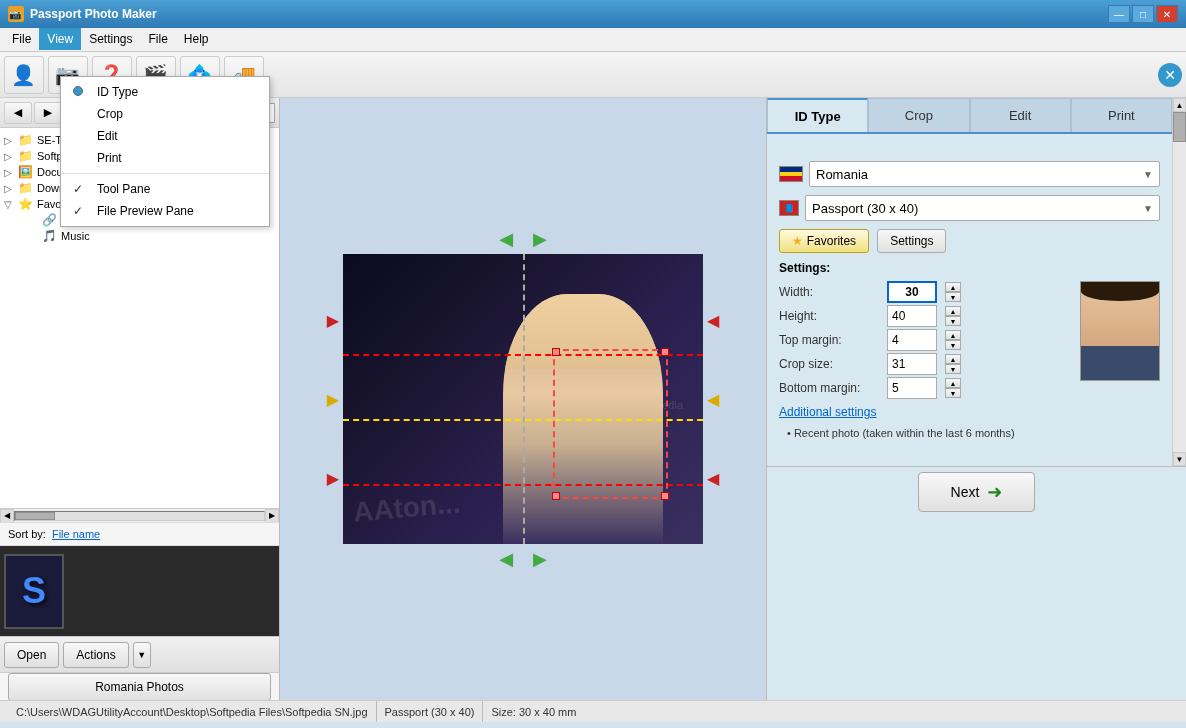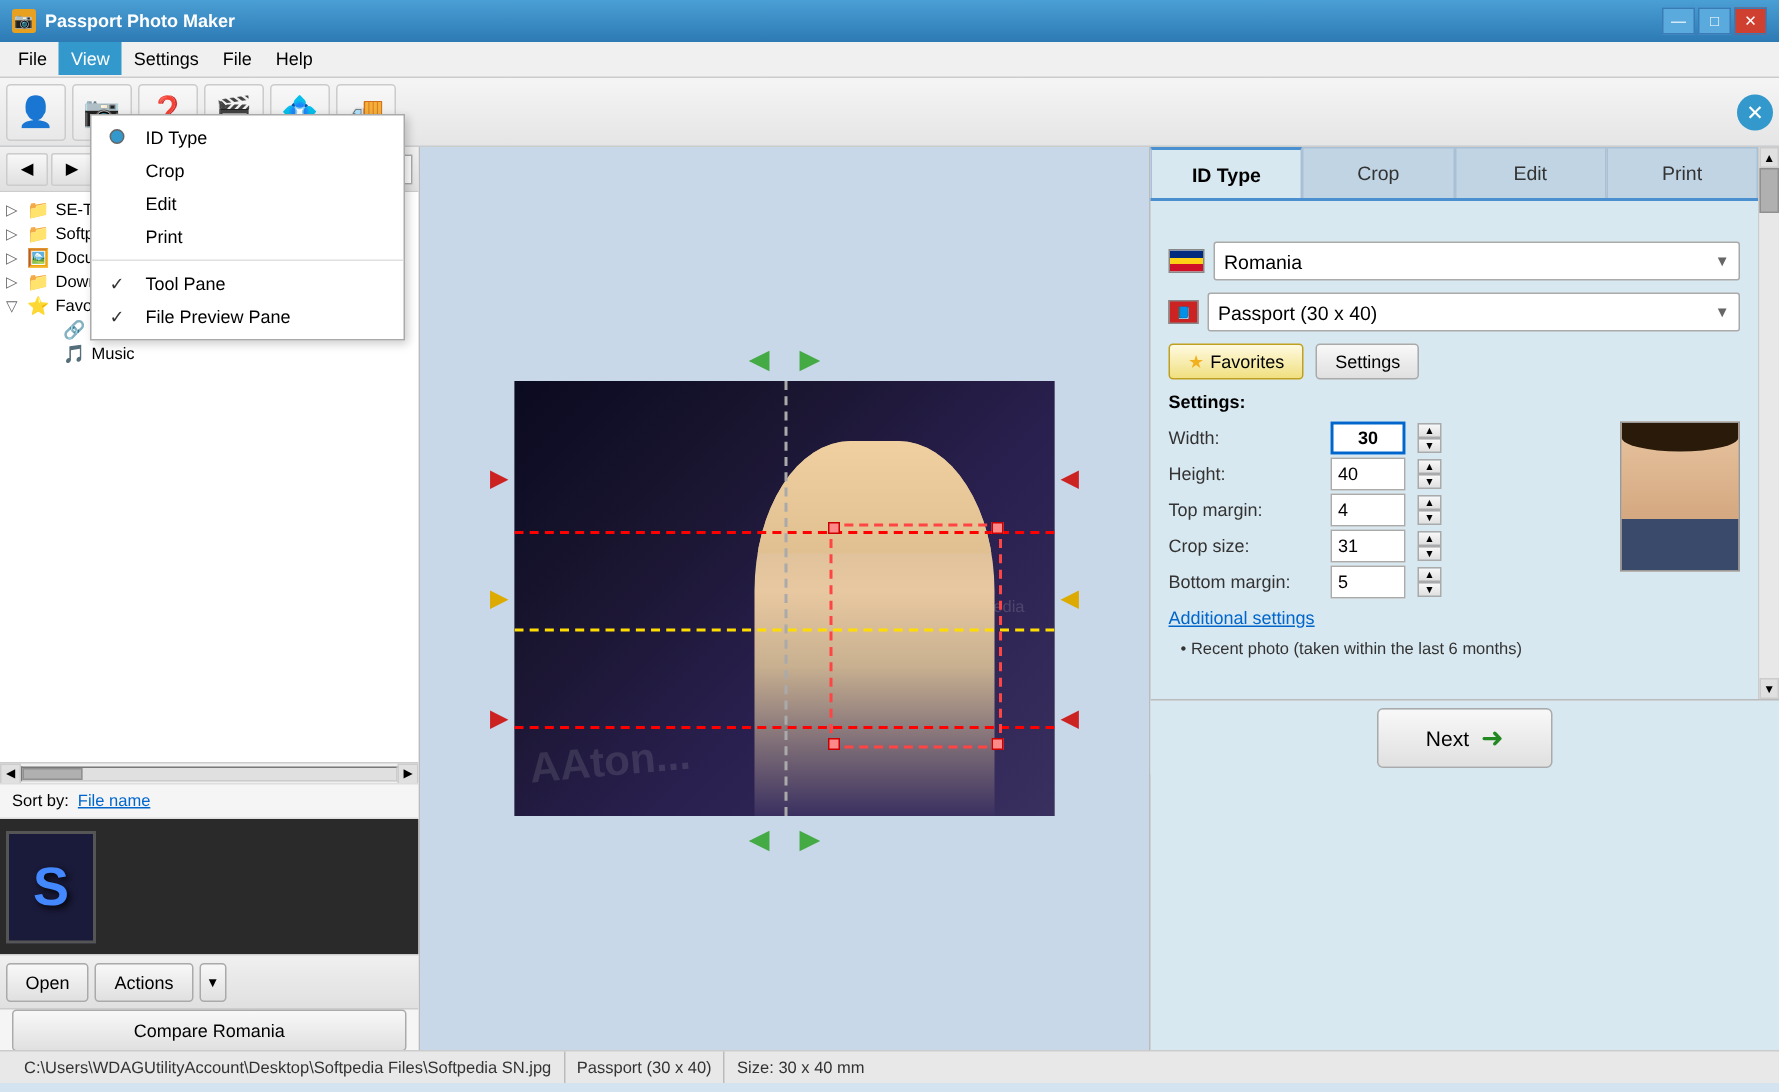--- a/index.html
+++ b/index.html
@@ -556,21 +556,21 @@
       </div>
       <div style="width: 196px; height: 75px; background: #2a2a2a;"></div>
     </div>
     <div style="display:flex; flex-direction: column;">
       <div class="bottom-bar-left">
         <button class="action-btn">Open</button>
         <button class="action-btn">Actions</button>
         <div class="dropdown-arrow-btn">▼</div>
       </div>
       <div class="compare-row">
-        <button class="compare-btn">Compare Romania</button>
+        <button class="compare-btn">Romania Photos</button>
       </div>
     </div>
   </div>
 
   <div class="center-area">
     <div style="position: relative;">
 
       <div style="display:flex; justify-content: center; gap: 20px; margin-bottom: 4px;">
         <span style="color:#44aa44; font-size:18px;">◀</span>
         <span style="color:#44aa44; font-size:18px;">▶</span>

